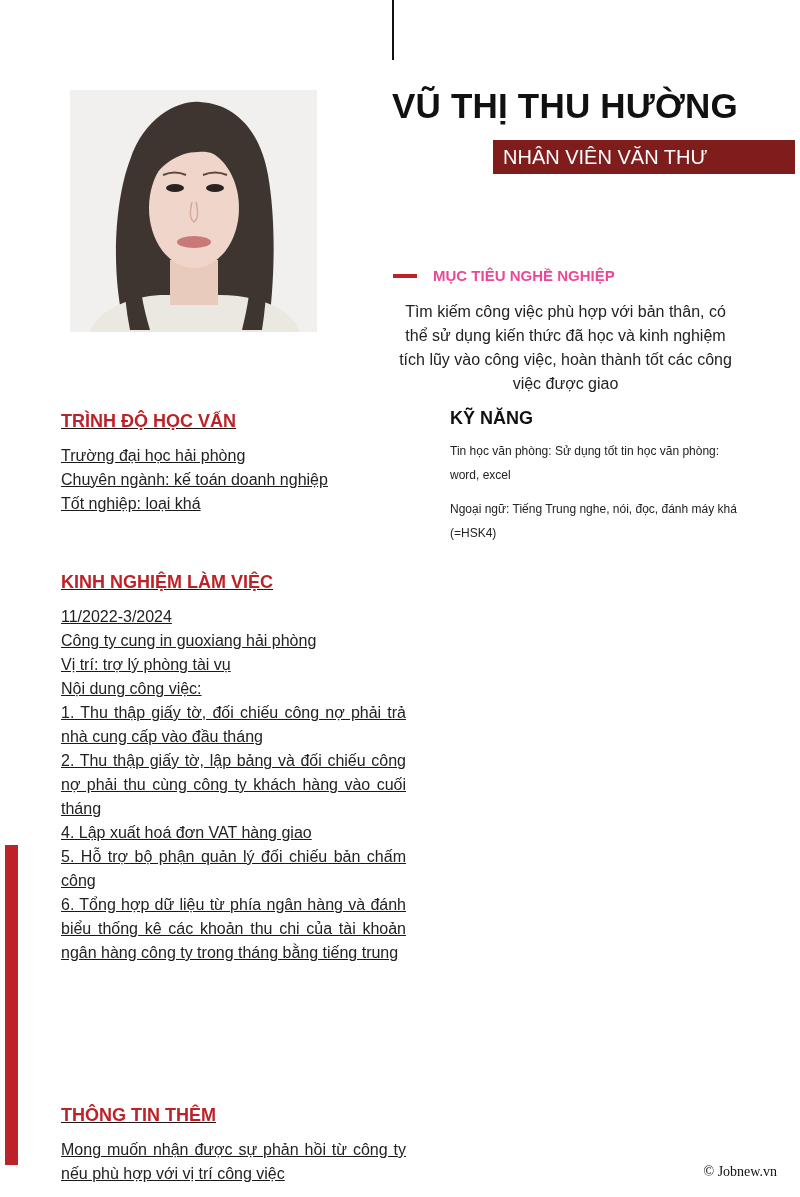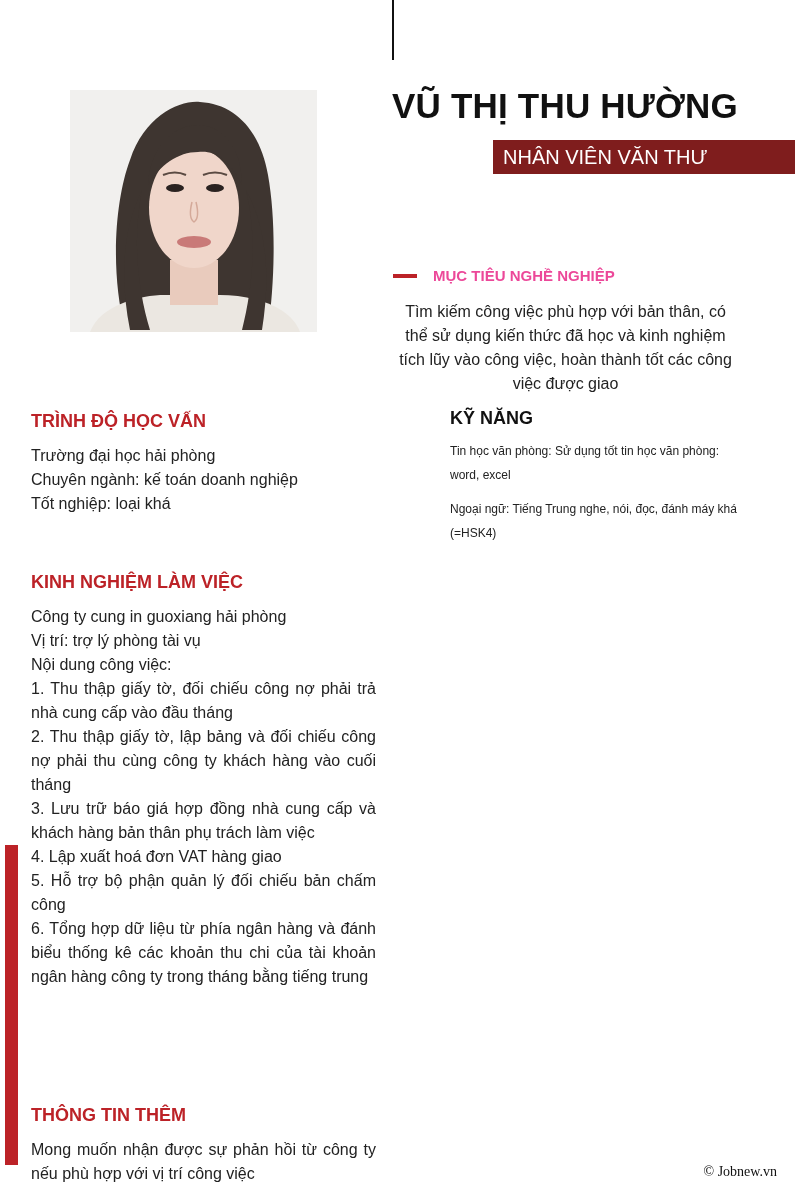--- a/index.html
+++ b/index.html
@@ -16,21 +16,21 @@
 
     .obj-head { position: absolute; left: 393px; top: 267px; display: flex; align-items: center; }
     .obj-dash { width: 24px; height: 4px; background: #bc2227; margin-right: 16px; }
     .obj-title { font-size: 15px; font-weight: bold; color: #ec4899; }
     .obj-text { position: absolute; left: 393px; top: 300px; width: 345px; font-size: 16px; line-height: 24px; color: #222; text-align: center; }
 
     .skills { position: absolute; left: 450px; top: 408px; width: 295px; }
     .skills-title { font-size: 18px; font-weight: bold; color: #111; margin-bottom: 10px; }
     .skill-item { font-size: 12px; line-height: 24px; color: #222; margin-bottom: 10px; }
 
-    .left-col { position: absolute; left: 31px; width: 345px; }
+    .left-col { position: absolute; left: 61px; width: 345px; text-decoration: underline; }
     .sec-title { font-size: 18px; font-weight: bold; color: #bc2227; margin-bottom: 12px; }
     .line { font-size: 16px; line-height: 24px; color: #222; }
     .justify { text-align: justify; }
 
     .edu { top: 411px; }
     .exp { top: 572px; }
     .extra { top: 1069px; margin-top: 36px; }
 
     .red-bar { position: absolute; left: 5px; top: 845px; width: 13px; height: 320px; background: #bc2227; }
 
@@ -89,26 +89,26 @@
 
 <div class="left-col edu">
   <div class="sec-title">TRÌNH ĐỘ HỌC VẤN</div>
   <div class="line">Trường đại học hải phòng</div>
   <div class="line">Chuyên ngành: kế toán doanh nghiệp</div>
   <div class="line">Tốt nghiệp: loại khá</div>
 </div>
 
 <div class="left-col exp">
   <div class="sec-title">KINH NGHIỆM LÀM VIỆC</div>
+  <div class="line">11/2022-3/2024</div>
   <div class="line">Công ty cung in guoxiang hải phòng</div>
   <div class="line">Vị trí: trợ lý phòng tài vụ</div>
   <div class="line">Nội dung công việc:</div>
   <div class="line justify">1. Thu thập giấy tờ, đối chiếu công nợ phải trả nhà cung cấp vào đầu tháng</div>
   <div class="line justify">2. Thu thập giấy tờ, lập bảng và đối chiếu công nợ phải thu cùng công ty khách hàng vào cuối tháng</div>
-  <div class="line justify">3. Lưu trữ báo giá hợp đồng nhà cung cấp và khách hàng bản thân phụ trách làm việc</div>
   <div class="line justify">4. Lập xuất hoá đơn VAT hàng giao</div>
   <div class="line justify">5. Hỗ trợ bộ phận quản lý đối chiếu bản chấm công</div>
   <div class="line justify">6. Tổng hợp dữ liệu từ phía ngân hàng và đánh biểu thống kê các khoản thu chi của tài khoản ngân hàng công ty trong tháng bằng tiếng trung</div>
 </div>
 
 <div class="red-bar"></div>
 
 <div class="left-col extra">
   <div class="sec-title">THÔNG TIN THÊM</div>
   <div class="line justify">Mong muốn nhận được sự phản hồi từ công ty nếu phù hợp với vị trí công việc</div>

